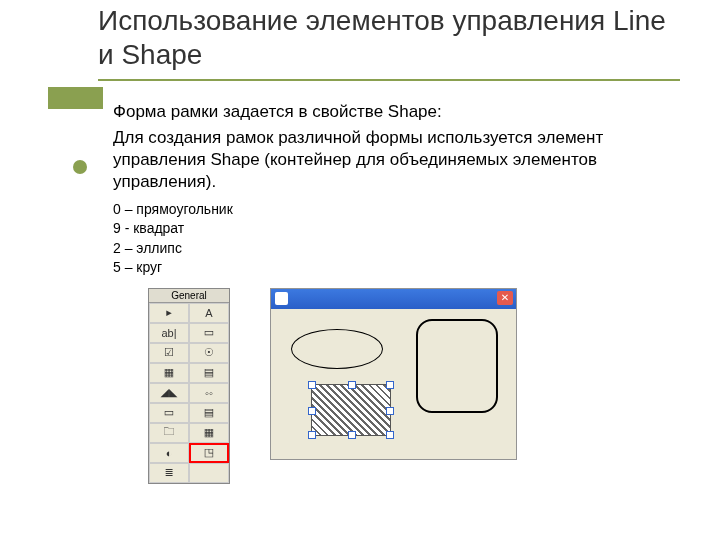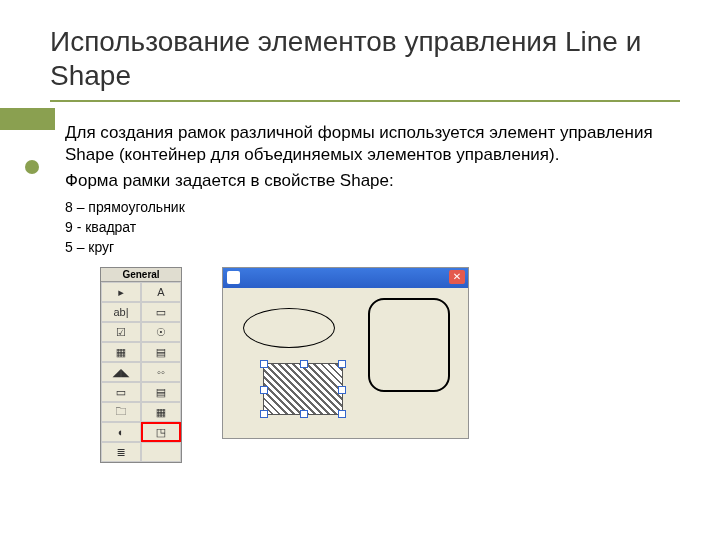--- a/index.html
+++ b/index.html
@@ -6,22 +6,23 @@
     margin: 0;
     padding: 0;
     width: 720px;
     height: 540px;
     font-family: Arial, sans-serif;
     background: #fff;
     position: relative;
     overflow: hidden;
   }
   .slide {
-    padding: 25px 40px 20px 50px;
-    position: relative;
+    padding: 4px 40px 20px 50px;
+    position: relative;
+    margin-left: 48px;
   }
   .title-area {
     border-bottom: 2px solid #8aa050;
     padding-bottom: 8px;
     margin-bottom: 20px;
     position: relative;
   }
   .accent-block {
     position: absolute;
     left: -50px;
@@ -67,21 +68,20 @@
     width: 80px;
     border: 1px solid #888;
     background: #ece9d8;
     font-size: 10px;
   }
   .toolbox-header {
     background: #e0ddd0;
     border-bottom: 1px solid #999;
     text-align: center;
     padding: 1px;
-    font-weight: bold;
   }
   .tool-grid {
     display: grid;
     grid-template-columns: 1fr 1fr;
   }
   .tool {
     height: 18px;
     border: 1px solid #ccc;
     display: flex;
     align-items: center;
@@ -150,26 +150,27 @@
 <body>
 
 <div class="slide">
   <div class="title-area">
     <div class="title">Использование элементов управления Line и Shape</div>
     <div class="accent-block"></div>
   </div>
 
   <div class="dot"></div>
 
+  <div class="body-text">Форма рамки задается в свойстве Shape:</div>
   <div class="body-text">Для создания рамок различной формы используется элемент управления Shape (контейнер для объединяемых элементов управления).</div>
-  <div class="body-text">Форма рамки задается в свойстве Shape:</div>
 
   <div class="list-block">
-    <div>8 – прямоугольник</div>
+    <div>0 – прямоугольник</div>
     <div>9 -  квадрат</div>
+    <div>2 – эллипс</div>
     <div>5 – круг</div>
   </div>
 
   <div class="illustration">
 
     <div class="toolbox">
       <div class="toolbox-header">General</div>
       <div class="tool-grid">
         <div class="tool">▸</div>
         <div class="tool">A</div>

